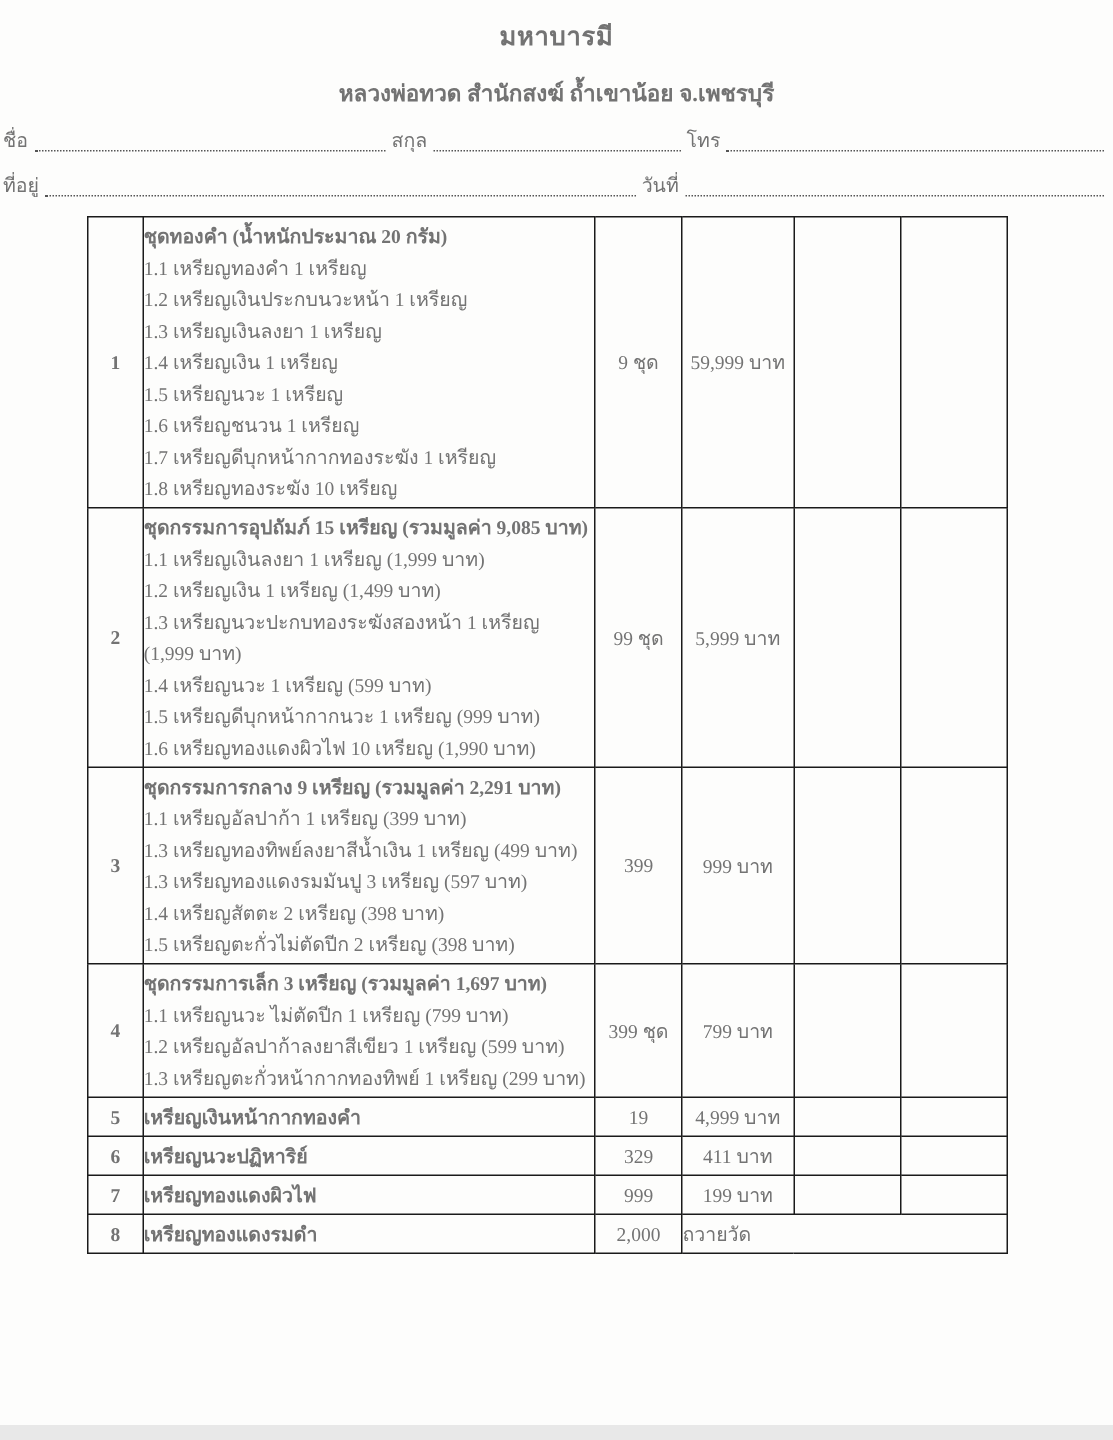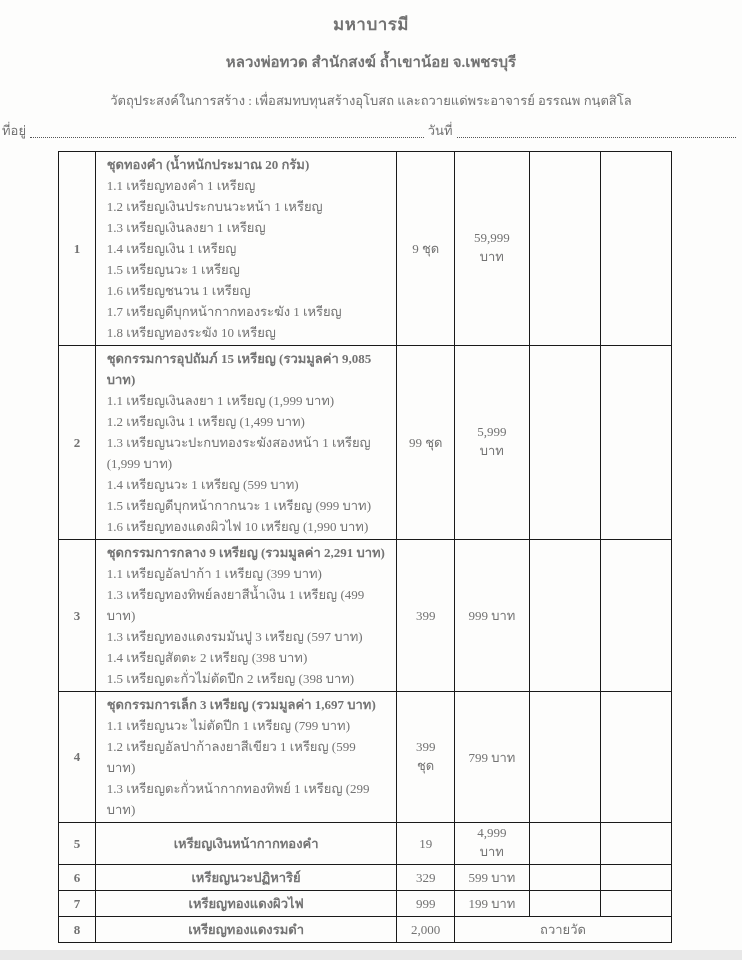--- a/index.html
+++ b/index.html
@@ -22,41 +22,48 @@
     border-collapse:collapse;table-layout:fixed;
     width:614px;margin:10px 0 0 58px;font-size:13px;
   }
   table.order col.c-no{width:6%;}
   table.order col.c-item{width:49.2%;}
   table.order col.c-made{width:9.4%;}
   table.order col.c-price{width:12.2%;}
   table.order col.c-res{width:11.6%;}
   table.order col.c-total{width:11.6%;}
   table.order th,table.order td{
-    border:1.5px solid #1a1a1a;padding:2px 11px;vertical-align:middle;
+    border:1.5px solid #1a1a1a;padding:2px 0;vertical-align:middle;
   }
   table.order th{font-weight:bold;text-align:center;height:26px;padding:2px 2px;}
   td.num,td.val{text-align:center;}
   td.num{font-weight:bold;}
   .set-title{font-weight:bold;line-height:21px;}
   .set-item{line-height:21px;}
   td.detail{padding:3px 6px;}
   tr.simple td{height:19px;}
-  tr.simple td.name{font-weight:bold;text-align:center;}
-  td.donate{text-align:center;}
+  tr.simple td.name{font-weight:bold;}
+  td.donate{}
 </style>
 </head>
 <body>
 
 <div class="page">
 
   <div class="center doc-title">มหาบารมี</div>
   <div class="center doc-subtitle">หลวงพ่อทวด สำนักสงฆ์ ถ้ำเขาน้อย จ.เพชรบุรี</div>
-  <div class="center doc-purpose">วัตถุประสงค์ในการสร้าง : เพื่อสมทบทุนสร้างอุโบสถ และถวายแด่พระอาจารย์ อรรณพ กนฺตสิโล</div>
 
+  <div class="form-line">
+    <span class="lbl">ชื่อ</span>
+    <span class="dots" style="flex:1.35"></span>
+    <span class="lbl">สกุล</span>
+    <span class="dots" style="flex:0.95"></span>
+    <span class="lbl">โทร</span>
+    <span class="dots" style="flex:1.45"></span>
+  </div>
 
   <div class="form-line">
     <span class="lbl">ที่อยู่</span>
     <span class="dots" style="flex:1.55"></span>
     <span class="lbl">วันที่</span>
     <span class="dots" style="flex:1.1"></span>
   </div>
 
   <table class="order">
     <colgroup>
@@ -141,21 +148,21 @@
       <td class="val">19</td>
       <td class="val">4,999 บาท</td>
       <td></td>
       <td></td>
     </tr>
 
     <tr class="simple">
       <td class="num">6</td>
       <td class="name">เหรียญนวะปฏิหาริย์</td>
       <td class="val">329</td>
-      <td class="val">599 บาท</td>
+      <td class="val">411 บาท</td>
       <td></td>
       <td></td>
     </tr>
 
     <tr class="simple">
       <td class="num">7</td>
       <td class="name">เหรียญทองแดงผิวไฟ</td>
       <td class="val">999</td>
       <td class="val">199 บาท</td>
       <td></td>

